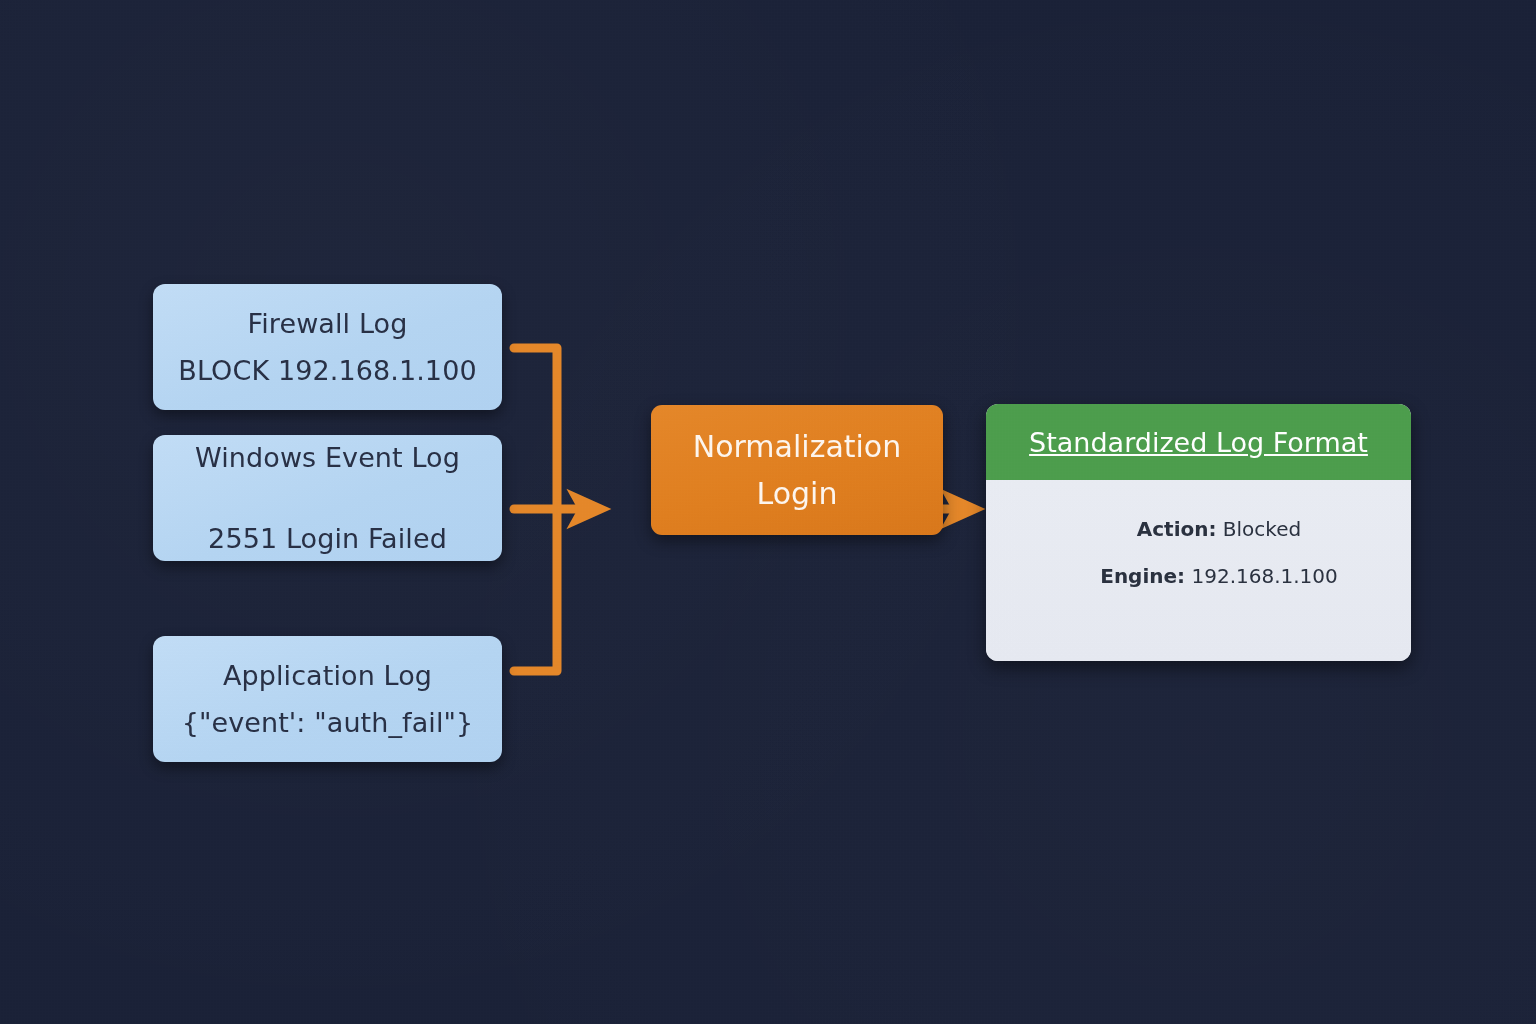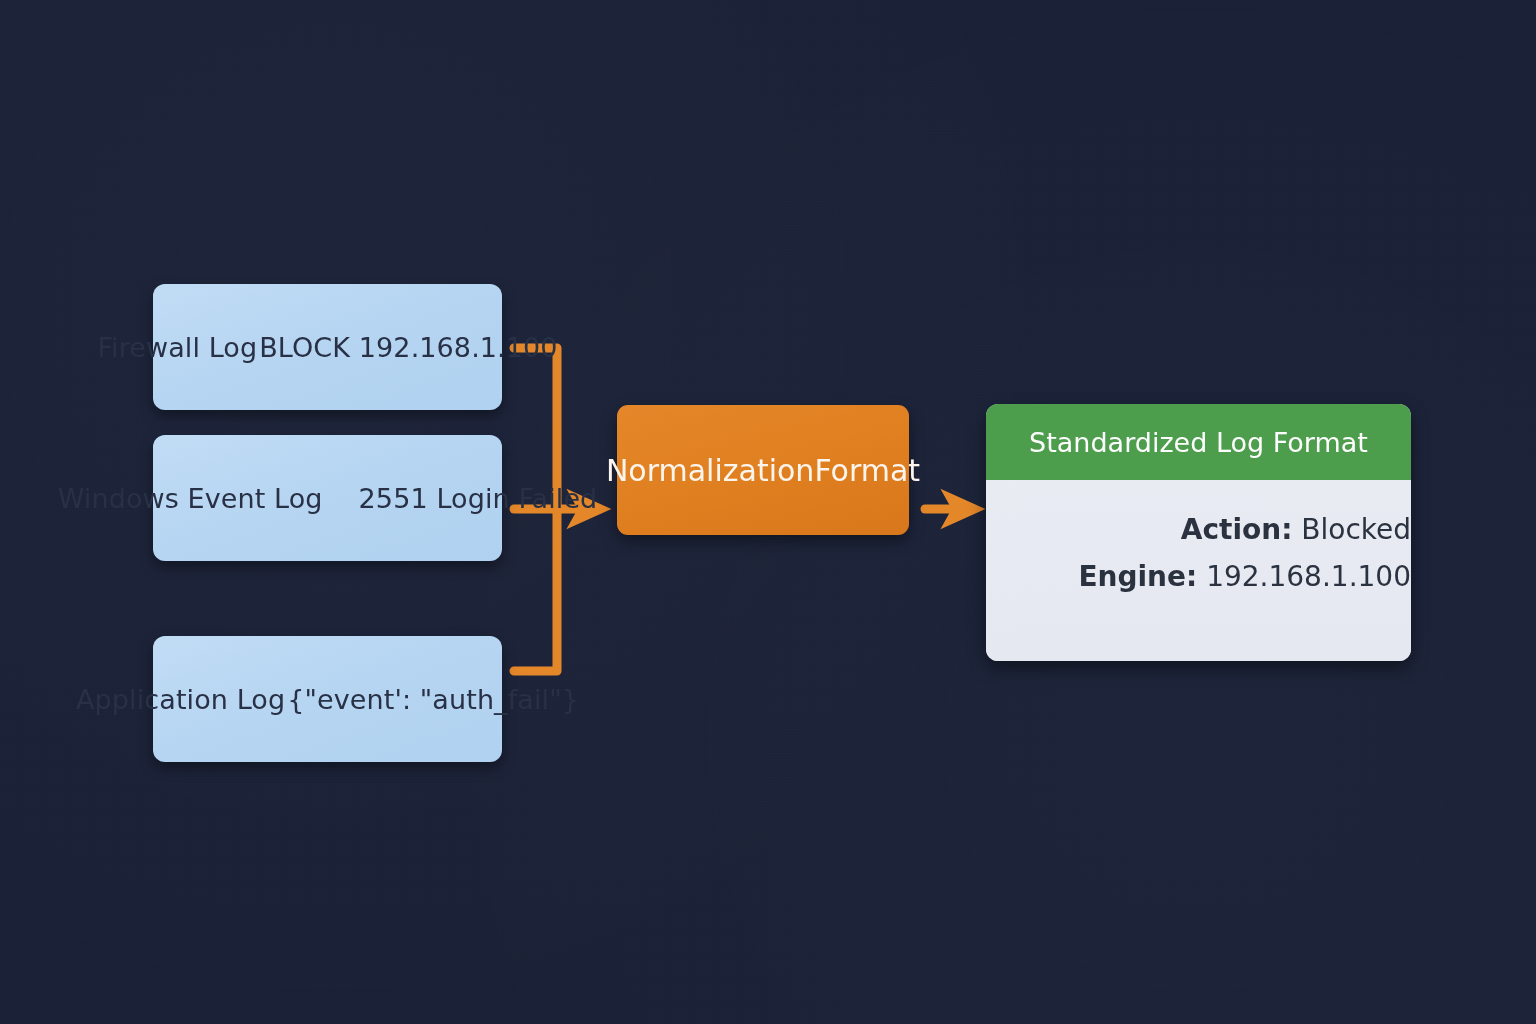--- a/index.html
+++ b/index.html
@@ -26,21 +26,21 @@
     opacity: 0.5;
     background-image:
       repeating-linear-gradient(0deg, rgba(255,255,255,0.012) 0px, rgba(255,255,255,0) 1px, rgba(0,0,0,0.012) 2px, rgba(0,0,0,0) 3px),
       repeating-linear-gradient(90deg, rgba(255,255,255,0.010) 0px, rgba(255,255,255,0) 1px, rgba(0,0,0,0.010) 2px, rgba(0,0,0,0) 3px);
   }
 
   .node {
     position: absolute;
     box-sizing: border-box;
     display: flex;
-    flex-direction: row;
+    flex-direction: column;
     align-items: center;
     justify-content: center;
     text-align: center;
   }
 
   
   .src-box {
     width: 349px;
     height: 126px;
     border-radius: 12px;
@@ -55,21 +55,21 @@
     letter-spacing: 0.1px;
     white-space: nowrap;
   }
 
   #src-firewall { left: 153px; top: 284px; }
   #src-windows  { left: 153px; top: 435px; gap: 36px; }
   #src-app      { left: 153px; top: 636px; }
 
   
   #engine {
-    left: 617px;
+    left: 651px;
     top: 405px;
     width: 292px;
     height: 130px;
     border-radius: 11px;
     background: linear-gradient(165deg, #e5882a 0%, #e07f20 55%, #d9781c 100%);
     box-shadow: 0 6px 16px rgba(0,0,0,0.42);
     color: #fdf6ef;
   }
   .engine-line {
     font-size: 30px;
@@ -91,33 +91,33 @@
   }
   #output-header {
     height: 76px;
     background: #4d9e4d;
     display: flex;
     align-items: center;
     justify-content: center;
     color: #ffffff;
     font-size: 27px;
     white-space: nowrap;
+    text-decoration: underline;
   }
   #output-body {
     padding: 26px 0 0 41px;
     background: linear-gradient(180deg, #e9ecf3 0%, #e6e9f1 100%);
     height: 181px;
     box-sizing: border-box;
   }
   .kv-row {
-    font-size: 28px;
+    font-size: 20px;
     line-height: 47px;
     color: #2b3240;
     white-space: nowrap;
-    text-align: right;
   }
   .kv-key { font-weight: bold; }
   .kv-val { font-weight: normal; }
 
   
   #connectors {
     position: absolute;
     left: 0;
     top: 0;
     width: 1536px;
@@ -156,21 +156,21 @@
     <div class="src-line">2551 Login Failed</div>
   </div>
 
   <div id="src-app" class="node src-box">
     <div class="src-line">Application Log</div>
     <div class="src-line">{"event': "auth_fail"}</div>
   </div>
 
   <div id="engine" class="node">
     <div class="engine-line">Normalization</div>
-    <div class="engine-line">Format</div>
+    <div class="engine-line">Login</div>
   </div>
 
   <div id="output-card" class="node">
     <div id="output-header">Standardized Log Format</div>
     <div id="output-body">
       <div class="kv-row">
         <span class="kv-key">Action:</span>
         <span class="kv-val">Blocked</span>
       </div>
       <div class="kv-row">

